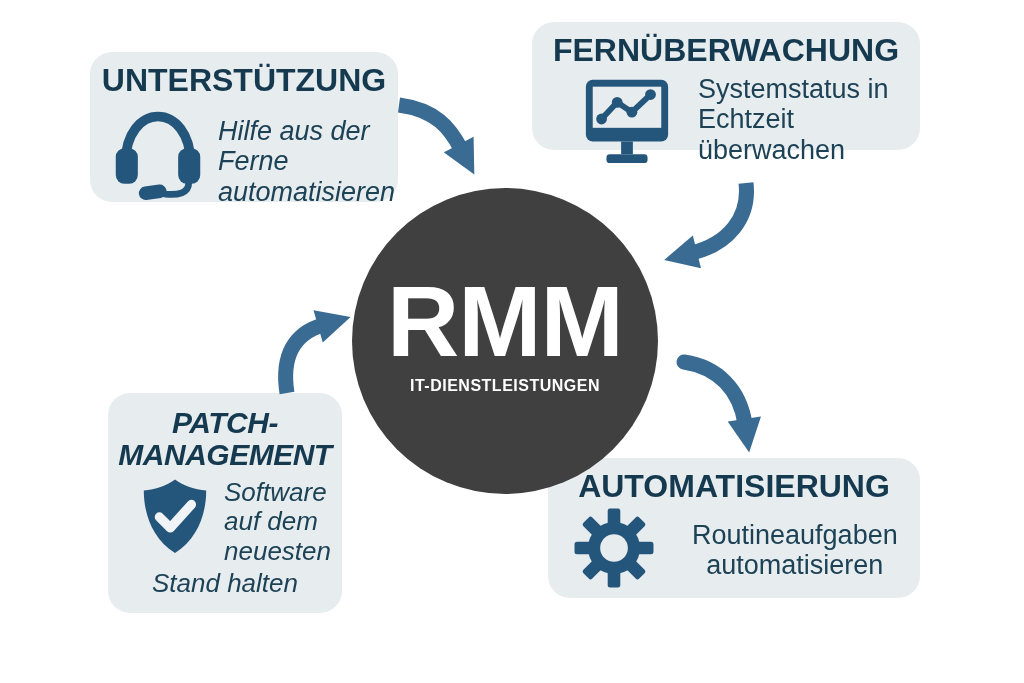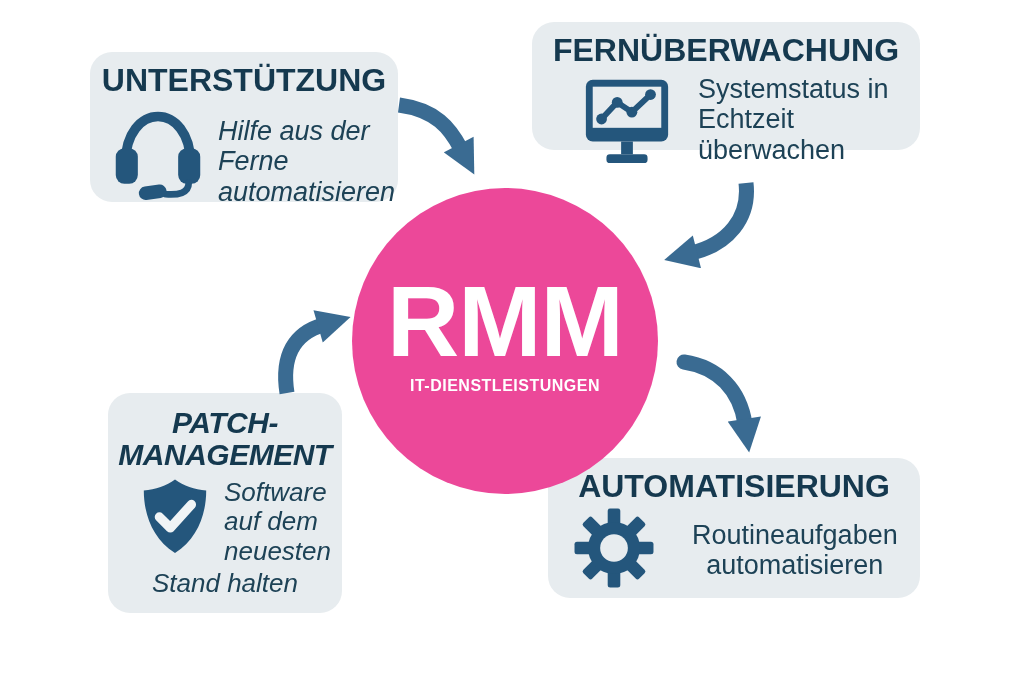--- a/index.html
+++ b/index.html
@@ -39,21 +39,21 @@
   #card-patch .card-body{margin-left:28px;margin-top:6px;}
   #card-patch .desc{margin-top:2px;margin-left:10px;font-size:26px;}
   #card-patch .desc-bottom{font-size:26px;}
 
   #card-automation{left:548px;top:458px;width:372px;height:140px;}
   #card-automation .card-body{margin-left:24px;margin-top:2px;}
   #card-automation .desc{margin-top:14px;margin-left:36px;text-align:center;}
 
   .center-circle{
     position:absolute;left:352px;top:188px;width:306px;height:306px;
-    border-radius:50%;background:#ec4899;z-index:4;
+    border-radius:50%;background:#404040;z-index:4;
     display:flex;flex-direction:column;align-items:center;justify-content:center;
   }
   .center-title{
     color:#ffffff;font-weight:bold;font-size:100px;line-height:0.95;
     letter-spacing:-1px;margin-top:-14px;
   }
   .center-subtitle{
     color:#ffffff;font-weight:bold;font-size:16px;letter-spacing:0.5px;
     margin-top:8px;white-space:nowrap;
   }

